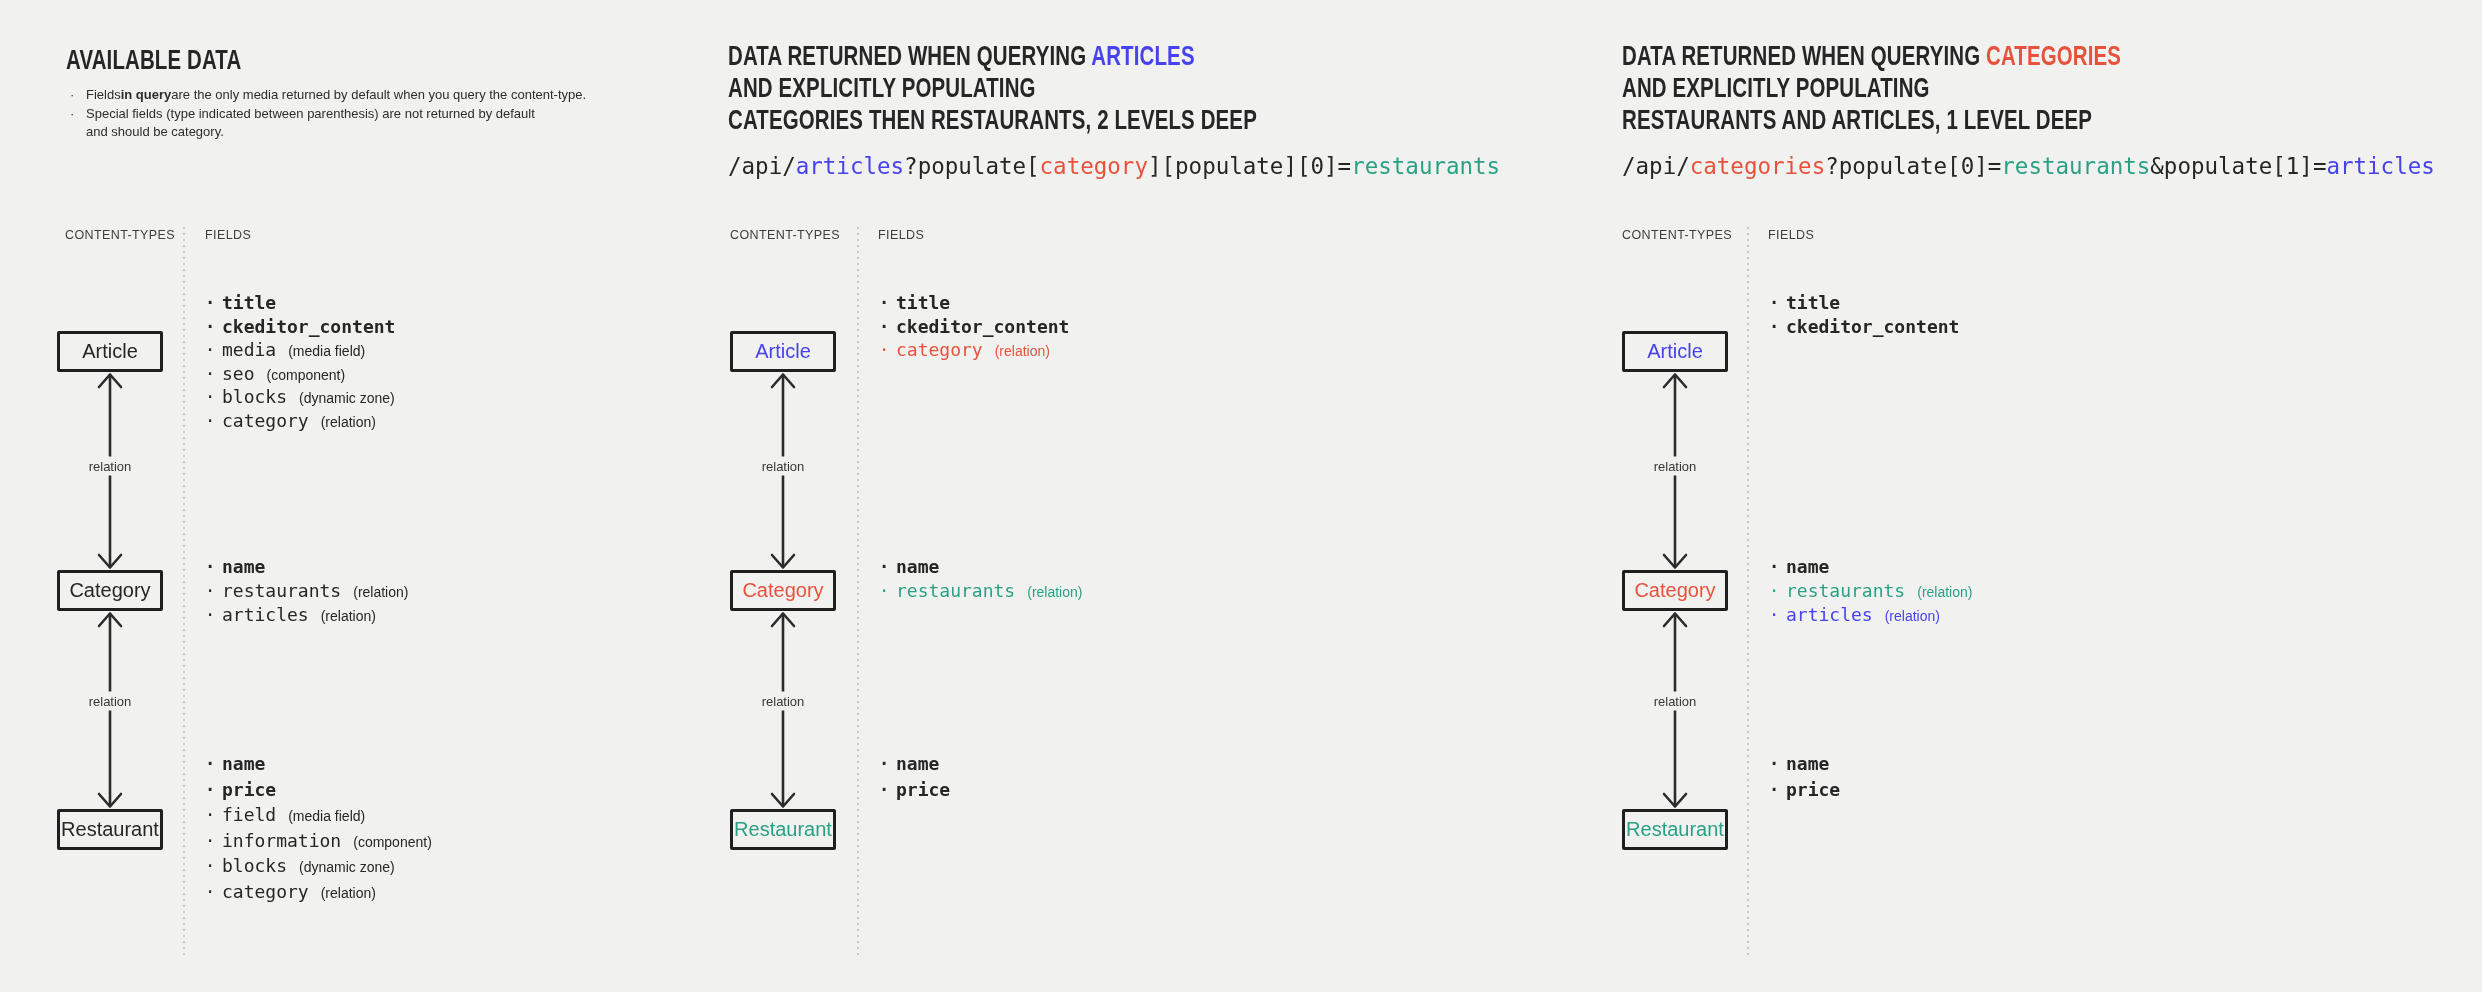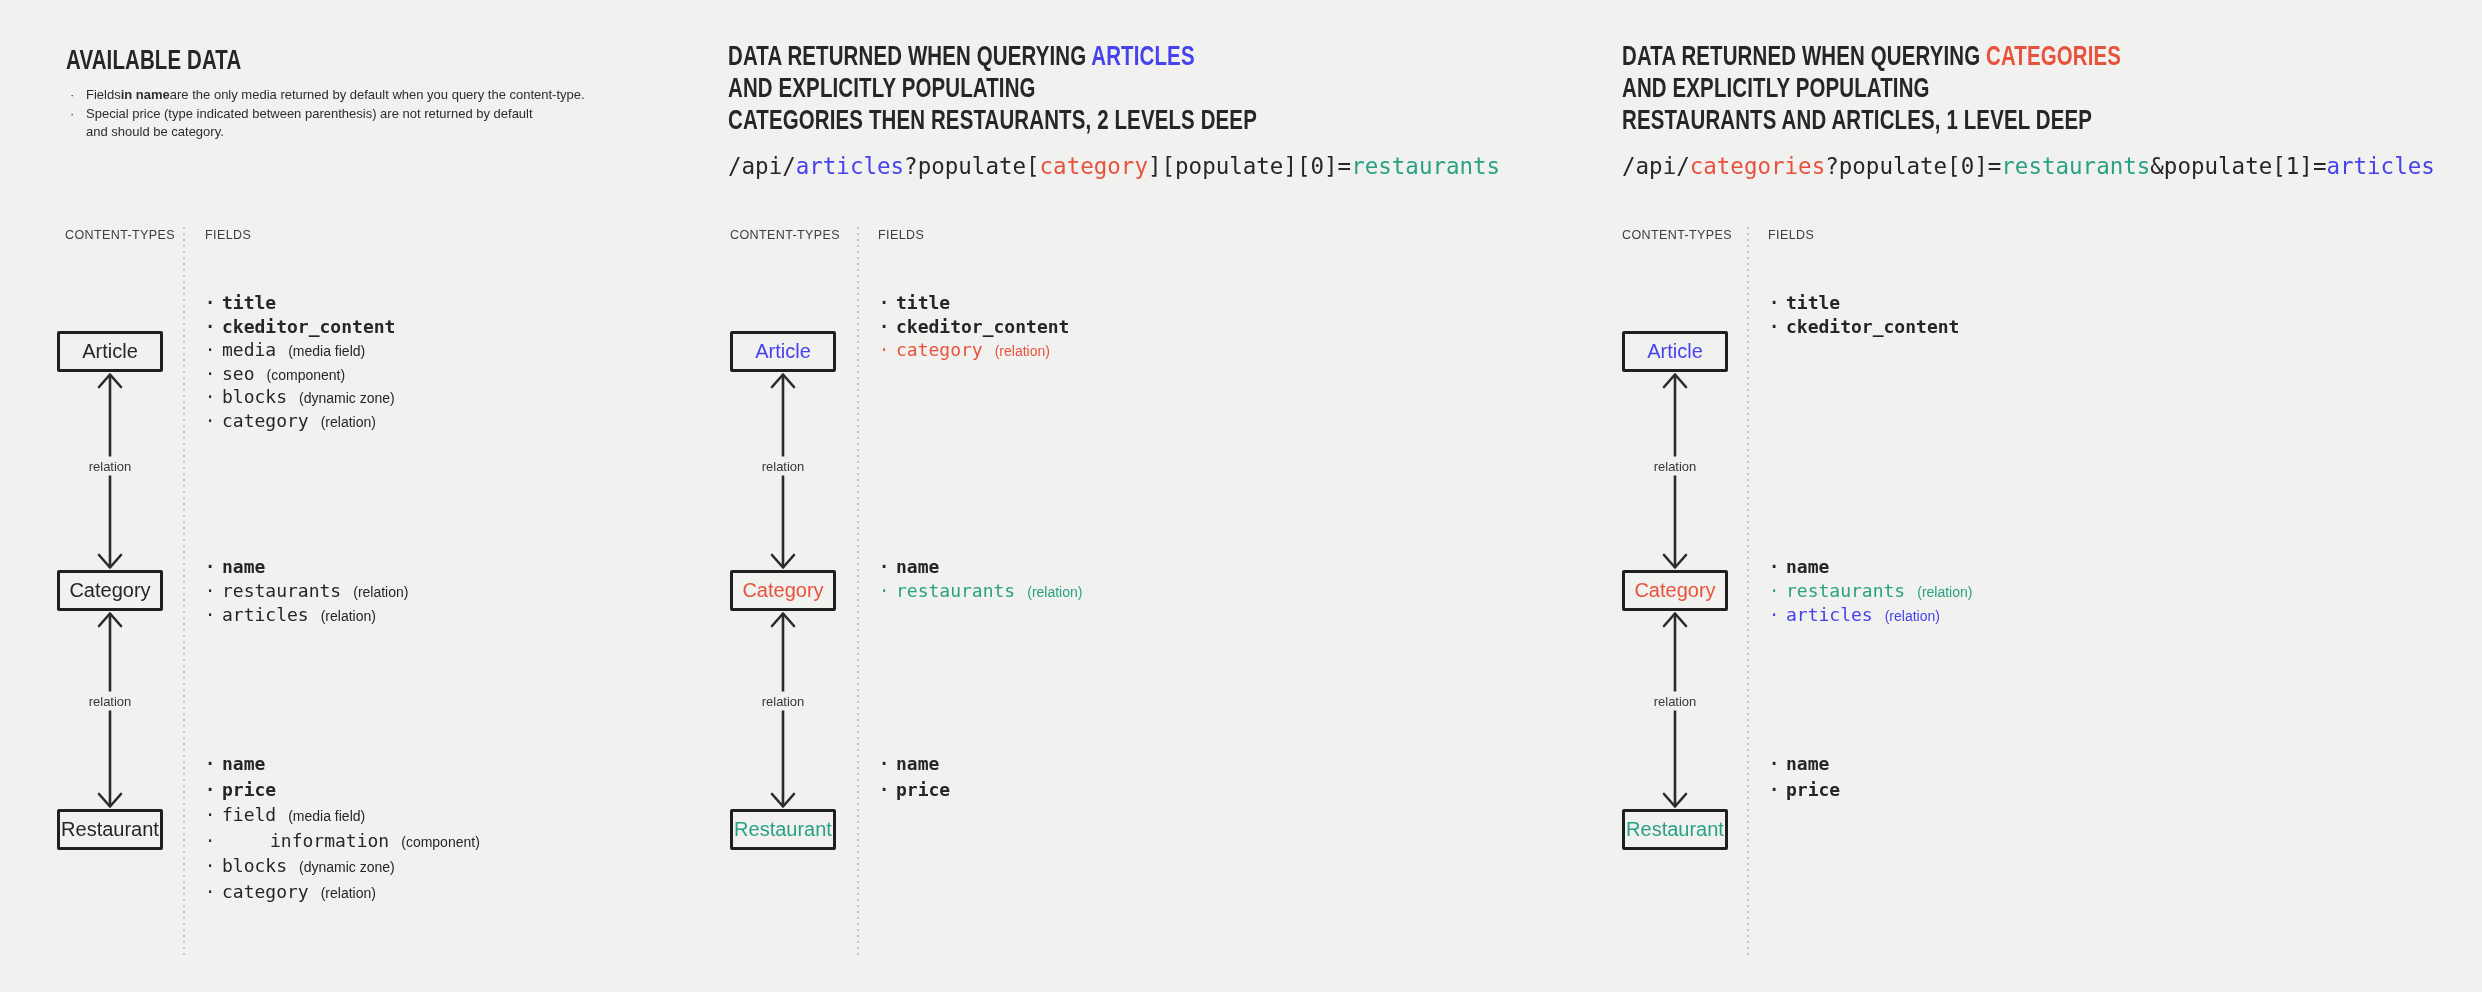--- a/index.html
+++ b/index.html
@@ -32,26 +32,26 @@
 </head>
 <body>
 
 <div id="canvas">
     <div>
       <div class="big-heading abs" style="left: 66px; top: 44px;">AVAILABLE DATA</div>
       <div class="notes abs" style="left: 70px; top: 86px;">
         <div class="note-row">
           <span class="note-bullet">·</span>
           <span>Fields </span>
-          <span style="font-weight: 700;">in name</span>
+          <span style="font-weight: 700;">in query</span>
           <span> are the only media returned by default when you query the content-type.</span>
         </div>
         <div class="note-row">
           <span class="note-bullet">·</span>
-          <span>Special price (type indicated between parenthesis) are not returned by default</span>
+          <span>Special fields (type indicated between parenthesis) are not returned by default</span>
         </div>
         <div class="note-row indent">
           <span>and should be category.</span>
         </div>
       </div>
       <div class="small-label abs" style="left: 65px; top: 228px;">CONTENT-TYPES</div>
       <div class="small-label abs" style="left: 205px; top: 228px;">FIELDS</div>
       <div class="separator abs" style="left: 183px; top: 227px; height: 729px;"></div>
       <div class="ct-box abs" style="left: 57px; top: 331px;">
         <span class="box-label" style="color: rgb(38, 38, 38);">Article</span>
@@ -129,21 +129,21 @@
           <span class="field-bullet" style="color: rgb(38, 38, 38); font-weight: 700;">·</span>
           <span class="mono-field" style="color: rgb(38, 38, 38); font-weight: 700;">price</span>
         </li>
         <li class="field-item" style="height: 25.5px;">
           <span class="field-bullet" style="color: rgb(38, 38, 38);">·</span>
           <span class="mono-field" style="color: rgb(38, 38, 38);">field</span>
           <span class="annotation" style="color: rgb(38, 38, 38);">(media field)</span>
         </li>
         <li class="field-item" style="height: 25.5px;">
           <span class="field-bullet" style="color: rgb(38, 38, 38);">·</span>
-          <span class="mono-field" style="color: rgb(38, 38, 38); margin-left: 48px;">information</span>
+          <span class="mono-field" style="color: rgb(38, 38, 38);">information</span>
           <span class="annotation" style="color: rgb(38, 38, 38);">(component)</span>
         </li>
         <li class="field-item" style="height: 25.5px;">
           <span class="field-bullet" style="color: rgb(38, 38, 38);">·</span>
           <span class="mono-field" style="color: rgb(38, 38, 38);">blocks</span>
           <span class="annotation" style="color: rgb(38, 38, 38);">(dynamic zone)</span>
         </li>
         <li class="field-item" style="height: 25.5px;">
           <span class="field-bullet" style="color: rgb(38, 38, 38);">·</span>
           <span class="mono-field" style="color: rgb(38, 38, 38);">category</span>

